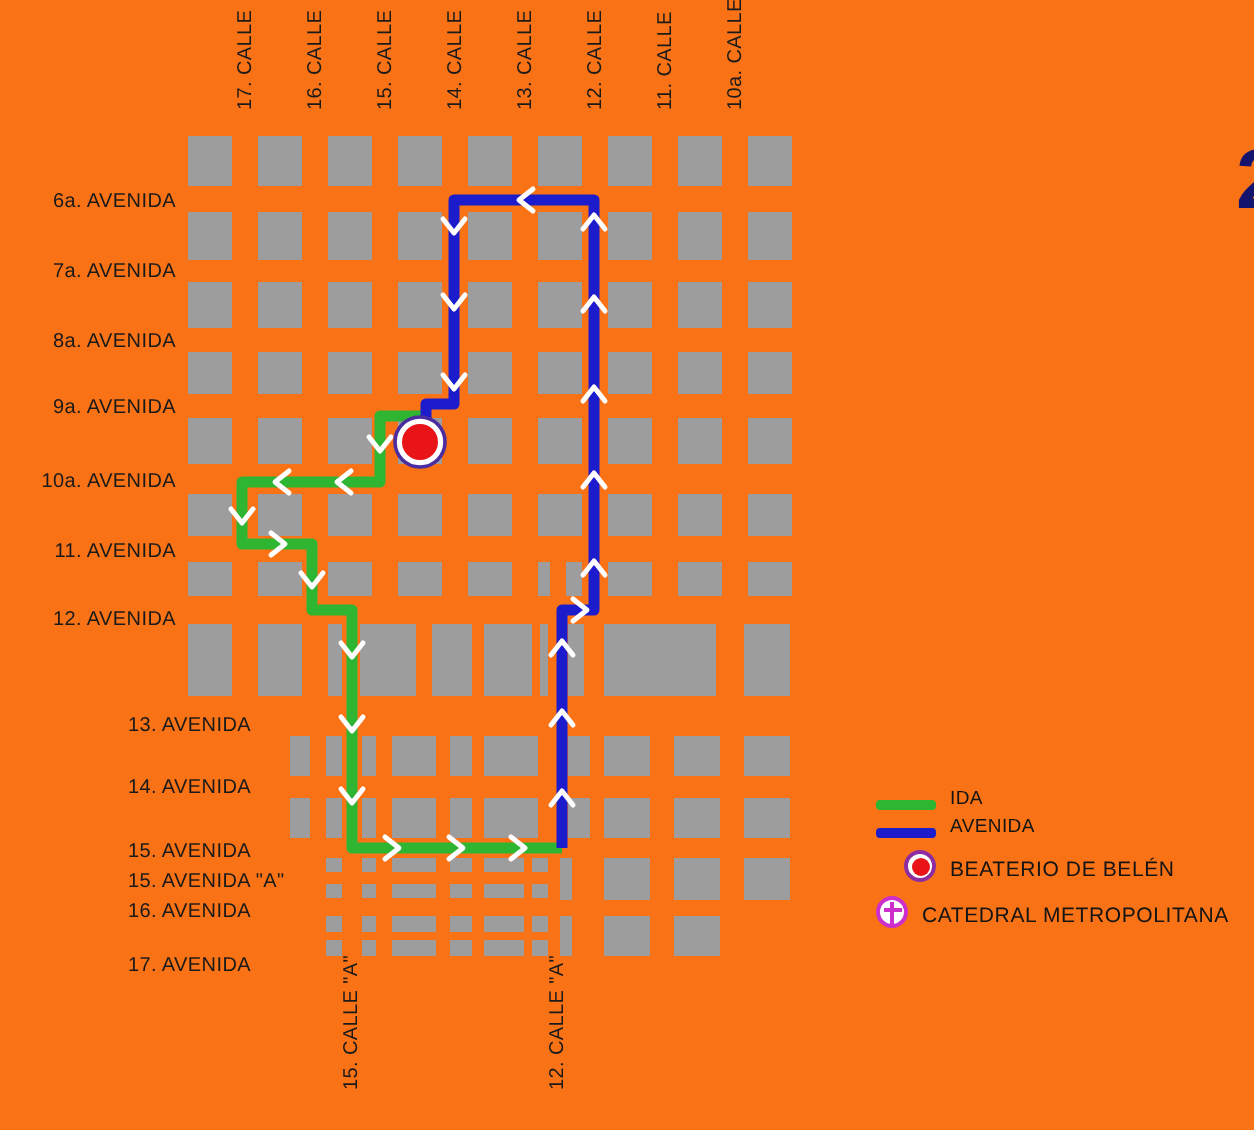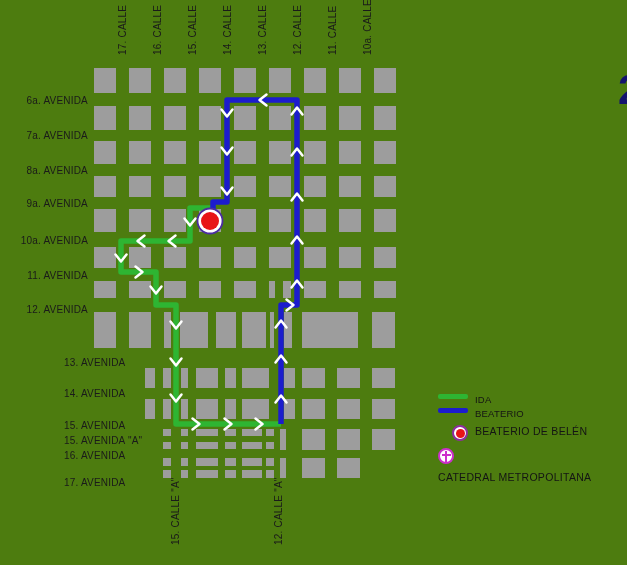--- a/index.html
+++ b/index.html
@@ -1,25 +1,25 @@
 <!DOCTYPE html>
 <html><head>
 <meta charset="utf-8">
 <style>
   html,body{margin:0;padding:0;background:#fff;}
   .stage{
-    position:relative;width:627px;height:565px;background:#4d7c0f;
+    position:relative;width:627px;height:565px;background:#f97316;
     overflow:hidden;font-family:"Liberation Sans",sans-serif;
   }
   .stage svg{position:absolute;left:0;top:0;}
-  .lrow{position:absolute;display:flex;align-items:flex-start;gap:7px;white-space:nowrap;color:#141414;}
+  .lrow{position:absolute;display:flex;align-items:flex-end;gap:7px;white-space:nowrap;color:#141414;}
   .row-ida{left:438px;top:394px;}
   .row-ret{left:438px;top:408px;}
   .row-beat{left:452px;top:425px;}
-  .row-cat{left:438px;top:448px;flex-direction:column;}
+  .row-cat{left:438px;top:448px;}
   .swatch{display:inline-block;width:30px;height:5px;border-radius:2px;}
   .lg-sm{font-size:9.5px;letter-spacing:.2px;}
   .lg-lg{font-size:10.5px;letter-spacing:.3px;}
   .mk{position:relative;display:inline-block;width:12px;height:12px;border-radius:50%;background:#fff;flex:none;}
   .mk-beaterio{border:2px solid #8e2da0;}
   .mk-beaterio .dot{position:absolute;left:1.5px;top:1.5px;width:9px;height:9px;border-radius:50%;}
   .mk-catedral{border:2px solid #cc2fcc;}
   .mk-catedral .cv{position:absolute;left:4.8px;top:.5px;width:2.4px;height:11px;}
   .mk-catedral .ch{position:absolute;left:1.5px;top:3.6px;width:9px;height:2.4px;}
 </style>
@@ -218,21 +218,21 @@
       <text fill="#14146e" font-size="42" font-family="&quot;Liberation Sans&quot;, sans-serif" letter-spacing="0" x="618" y="104" font-weight="bold">2</text>
     </svg>
 
   <div class="legend">
     <div class="lrow row-ida">
       <span class="swatch" id="sw-ida" style="background: rgb(46, 181, 50);"></span>
       <span class="lg-sm">IDA</span>
     </div>
     <div class="lrow row-ret">
       <span class="swatch" id="sw-ret" style="background: rgb(28, 28, 205);"></span>
-      <span class="lg-sm">BEATERIO</span>
+      <span class="lg-sm">AVENIDA</span>
     </div>
     <div class="lrow row-beat">
       <span class="mk mk-beaterio" style="border-color: rgb(142, 45, 160);">
           <span class="dot" id="beat-dot" style="background: rgb(232, 20, 23);"></span>
         </span>
       <span class="lg-lg">BEATERIO DE BELÉN</span>
     </div>
     <div class="lrow row-cat">
       <span class="mk mk-catedral" style="border-color: rgb(204, 47, 204);">
           <span class="cv" id="cat-v" style="background: rgb(204, 47, 204);"></span>

